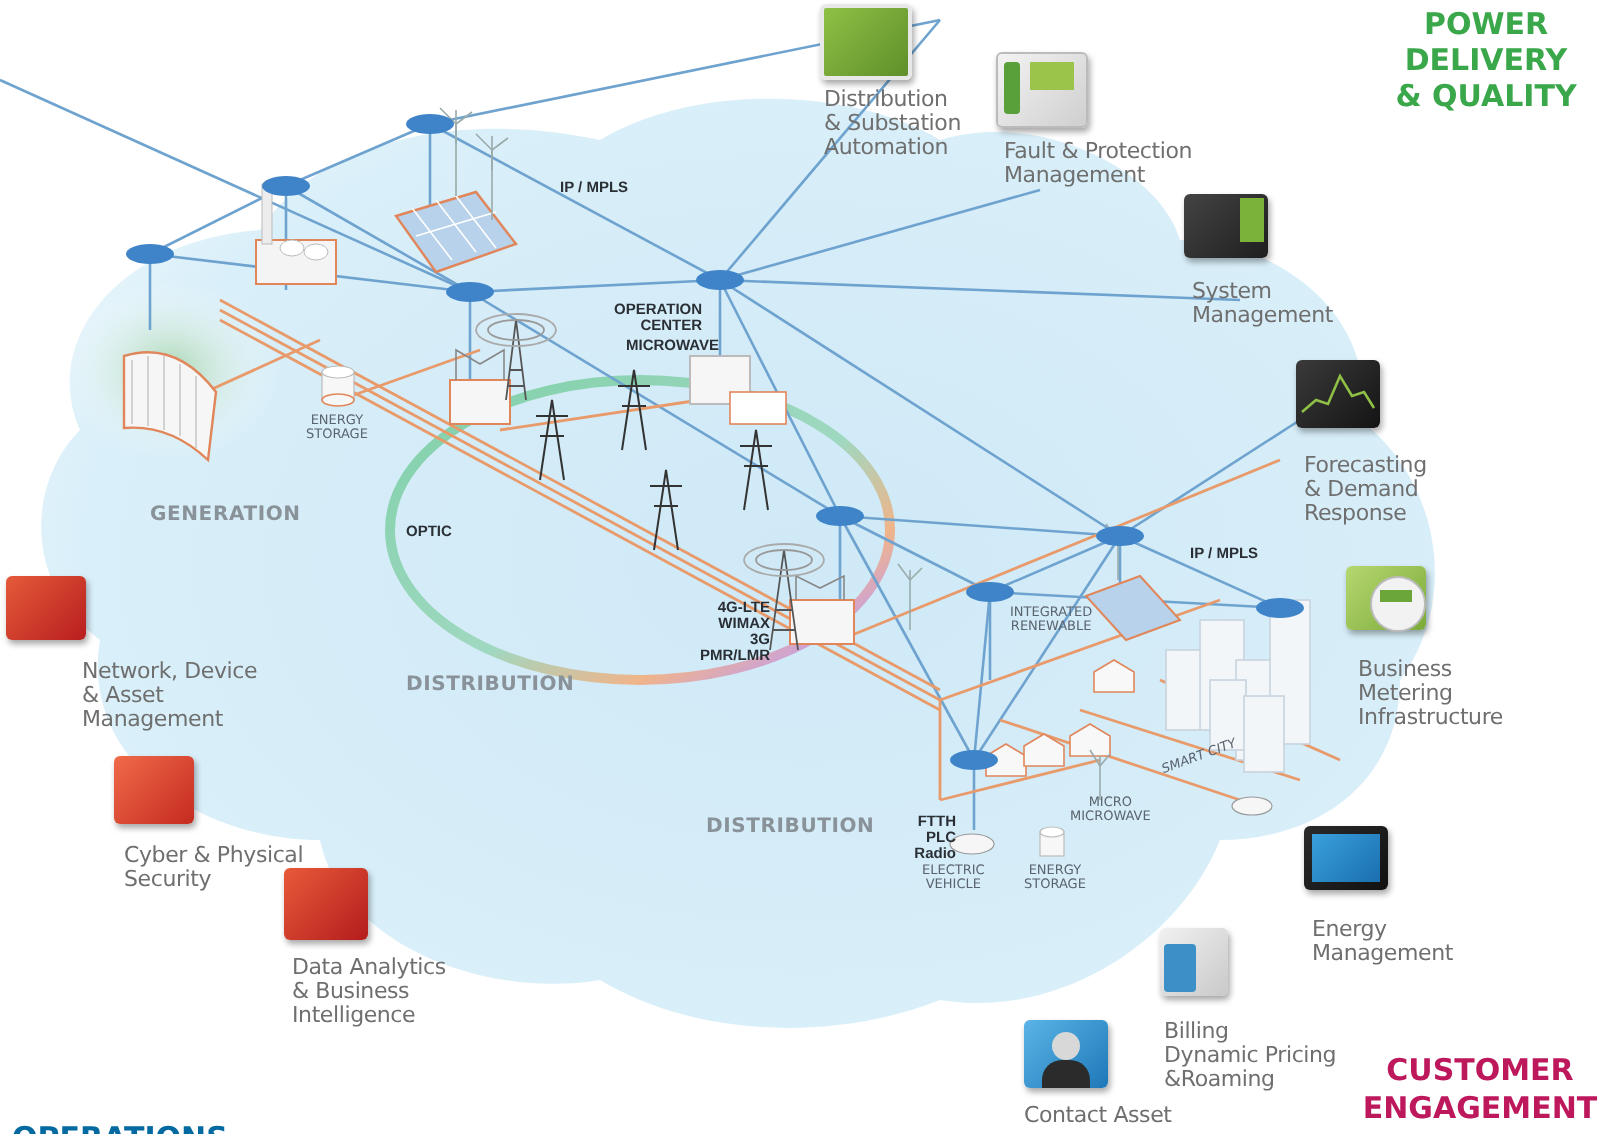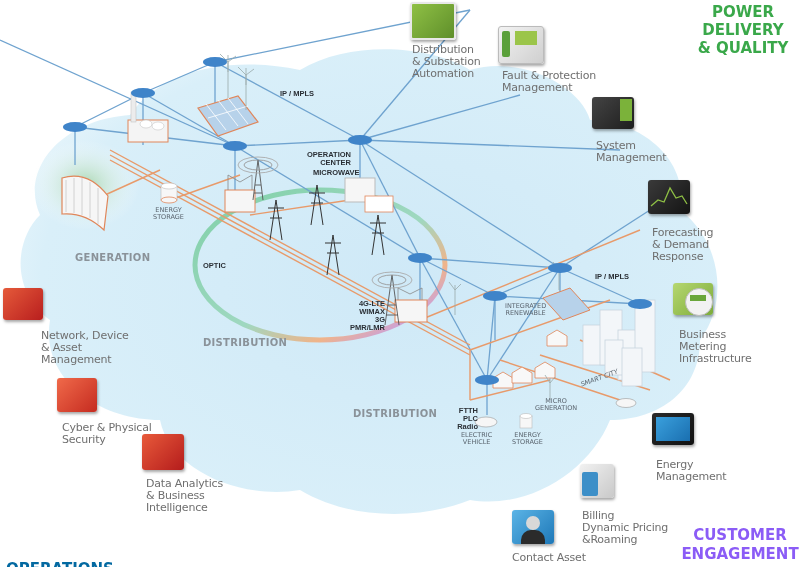--- a/index.html
+++ b/index.html
@@ -210,21 +210,21 @@
     <ellipse cx="560" cy="268" rx="12" ry="5"></ellipse>
     <ellipse cx="640" cy="304" rx="12" ry="5"></ellipse>
     <ellipse cx="487" cy="380" rx="12" ry="5"></ellipse>
   </g>
 </svg>
 
 <div class="cat" style="left:688px; top:3px; width:110px; font-size:15px; line-height:18px; color:#3aa84a;">POWER
 DELIVERY
 &amp; QUALITY</div>
 <div class="cat" style="left:6px; top:524px; font-size:15px; color:#0369a1; text-align:left;margin-top:36px;">OPERATIONS</div>
-<div class="cat" style="left:680px; top:526px; width:120px; font-size:15px; line-height:19px; color:#8b5cf6;">CUSTOMER
+<div class="cat" style="left:680px; top:526px; width:120px; font-size:15px; line-height:19px; color:#be185d;">CUSTOMER
 ENGAGEMENT</div>
 
 <div class="ic" style="left:410px; top:2px; width:42px; height:34px; background:linear-gradient(135deg,#8fc045,#5f8f2a); border:2px solid #e8e8e8;"></div>
 <div class="lbl" style="left:412px; top:44px;">Distribution
 &amp; Substation
 Automation</div>
 
 <div class="ic" style="left:498px; top:26px; width:44px; height:36px; background:linear-gradient(135deg,#f3f3f3,#cfcfcf); border:1px solid #bbb;">
   <div style="position:absolute; left:3px; top:4px; width:8px; height:26px; background:#5aa03a; border-radius:2px;"></div>
   <div style="position:absolute; left:16px; top:4px; width:22px; height:14px; background:#9bc54a;"></div>
@@ -304,18 +304,18 @@
 PMR/LMR</div>
 <div class="tech" style="left:456px; top:407px; width:22px;">FTTH
 PLC
 Radio</div>
 
 <div class="small" style="left:153px; top:207px;">ENERGY
 STORAGE</div>
 <div class="small" style="left:505px; top:303px;">INTEGRATED
 RENEWABLE</div>
 <div class="small" style="left:535px; top:398px;">MICRO
-GENERATION</div>
+MICROWAVE</div>
 <div class="small" style="left:461px; top:432px;">ELECTRIC
 VEHICLE</div>
 <div class="small" style="left:512px; top:432px;">ENERGY
 STORAGE</div>
 <div class="small" style="left:580px; top:375px; transform:rotate(-20deg); font-style:italic;">SMART CITY</div>
 
 </body></html>

